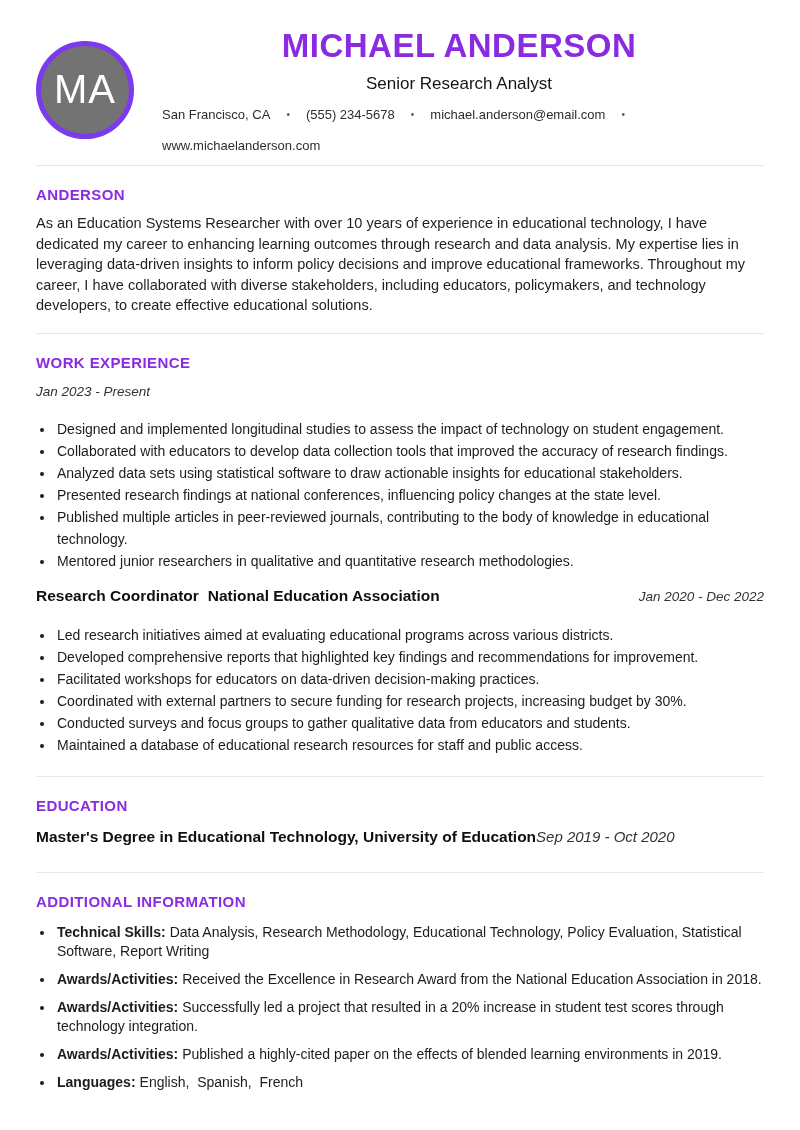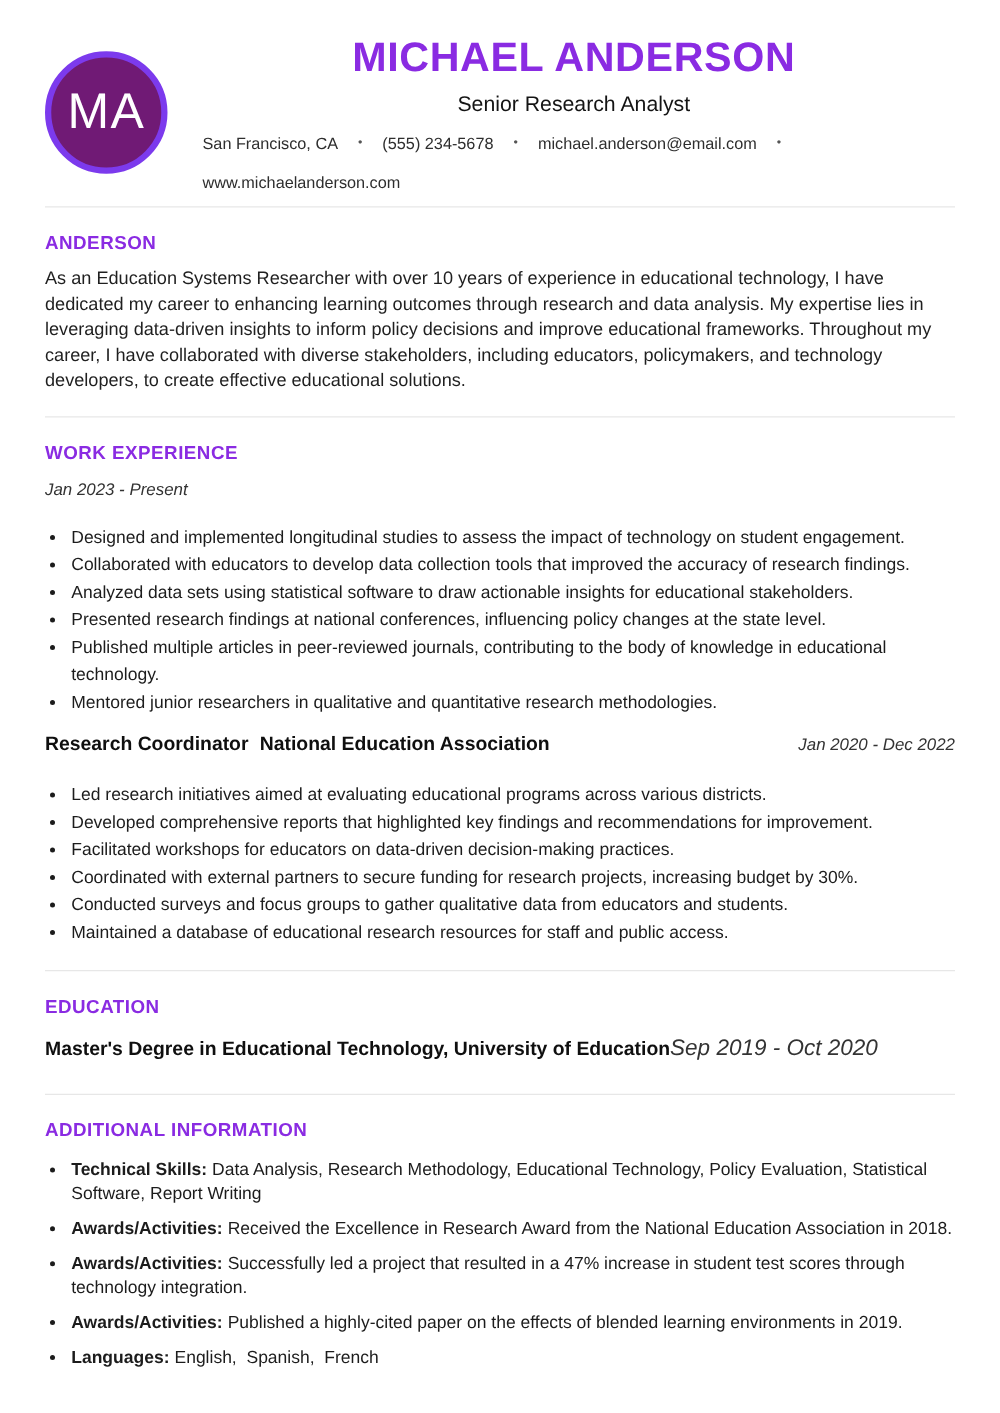--- a/index.html
+++ b/index.html
@@ -23,21 +23,21 @@
     display: flex;
     align-items: center;
     gap: 20px;
     padding-bottom: 12px;
   }
   .avatar {
     width: 98px;
     height: 98px;
     min-width: 98px;
     border-radius: 50%;
-    background: #701a75;
+    background: #737373;
     border: 5px solid #7c3aed;
     display: flex;
     align-items: center;
     justify-content: center;
   }
   .avatar-initials {
     color: #ffffff;
     font-size: 40px;
     font-weight: 400;
     letter-spacing: 1px;
@@ -125,21 +125,21 @@
   
   .section-education { padding-bottom: 26px; }
   .edu-entry {
     display: flex;
     justify-content: flex-start;
     align-items: baseline;
     margin-top: 14px;
   }
   .edu-degree { font-size: 15.5px; font-weight: 700; color: #0f0f0f; }
   .edu-dates {
-    font-size: 18px;
+    font-size: 15px;
     font-style: italic;
     color: #333333;
     white-space: nowrap;
   }
 
   
   .section-additional { border-bottom: none; }
   ul.info-list {
     margin-top: 13px;
     list-style: disc;
@@ -226,19 +226,19 @@
       <div class="edu-degree">Master's Degree in Educational Technology, University of Education</div>
       <div class="edu-dates">Sep 2019 - Oct 2020</div>
     </div>
   </div>
 
   <div class="section section-additional">
     <div class="section-heading">ADDITIONAL INFORMATION</div>
     <ul class="info-list">
       <li><span class="info-label">Technical Skills:</span><span class="info-text">Data Analysis, Research Methodology, Educational Technology, Policy Evaluation, Statistical Software, Report Writing</span></li>
       <li><span class="info-label">Awards/Activities:</span><span class="info-text">Received the Excellence in Research Award from the National Education Association in 2018.</span></li>
-      <li><span class="info-label">Awards/Activities:</span><span class="info-text">Successfully led a project that resulted in a 47% increase in student test scores through technology integration.</span></li>
+      <li><span class="info-label">Awards/Activities:</span><span class="info-text">Successfully led a project that resulted in a 20% increase in student test scores through technology integration.</span></li>
       <li><span class="info-label">Awards/Activities:</span><span class="info-text">Published a highly-cited paper on the effects of blended learning environments in 2019.</span></li>
       <li><span class="info-label">Languages:</span><span class="info-text">English,  Spanish,  French</span></li>
     </ul>
   </div>
 
 </div>
 
 </body></html>

